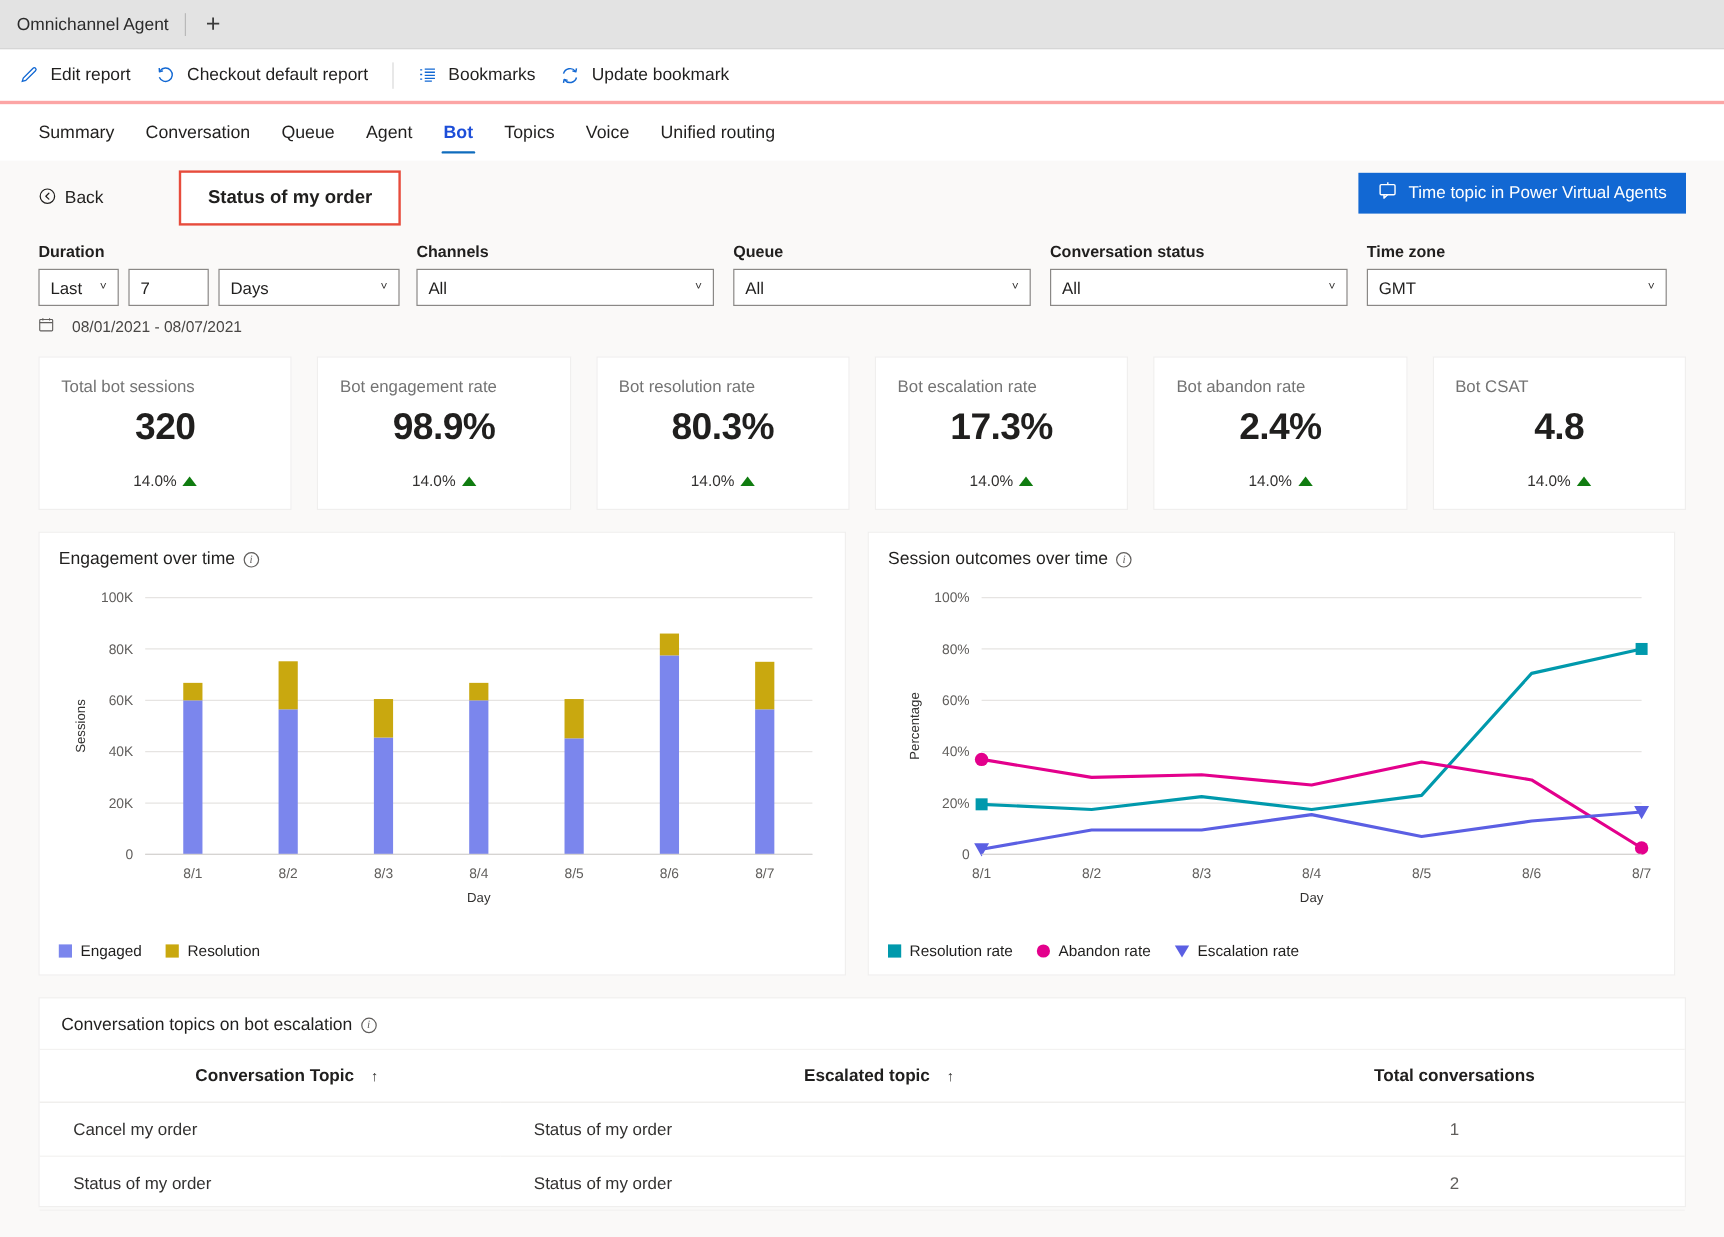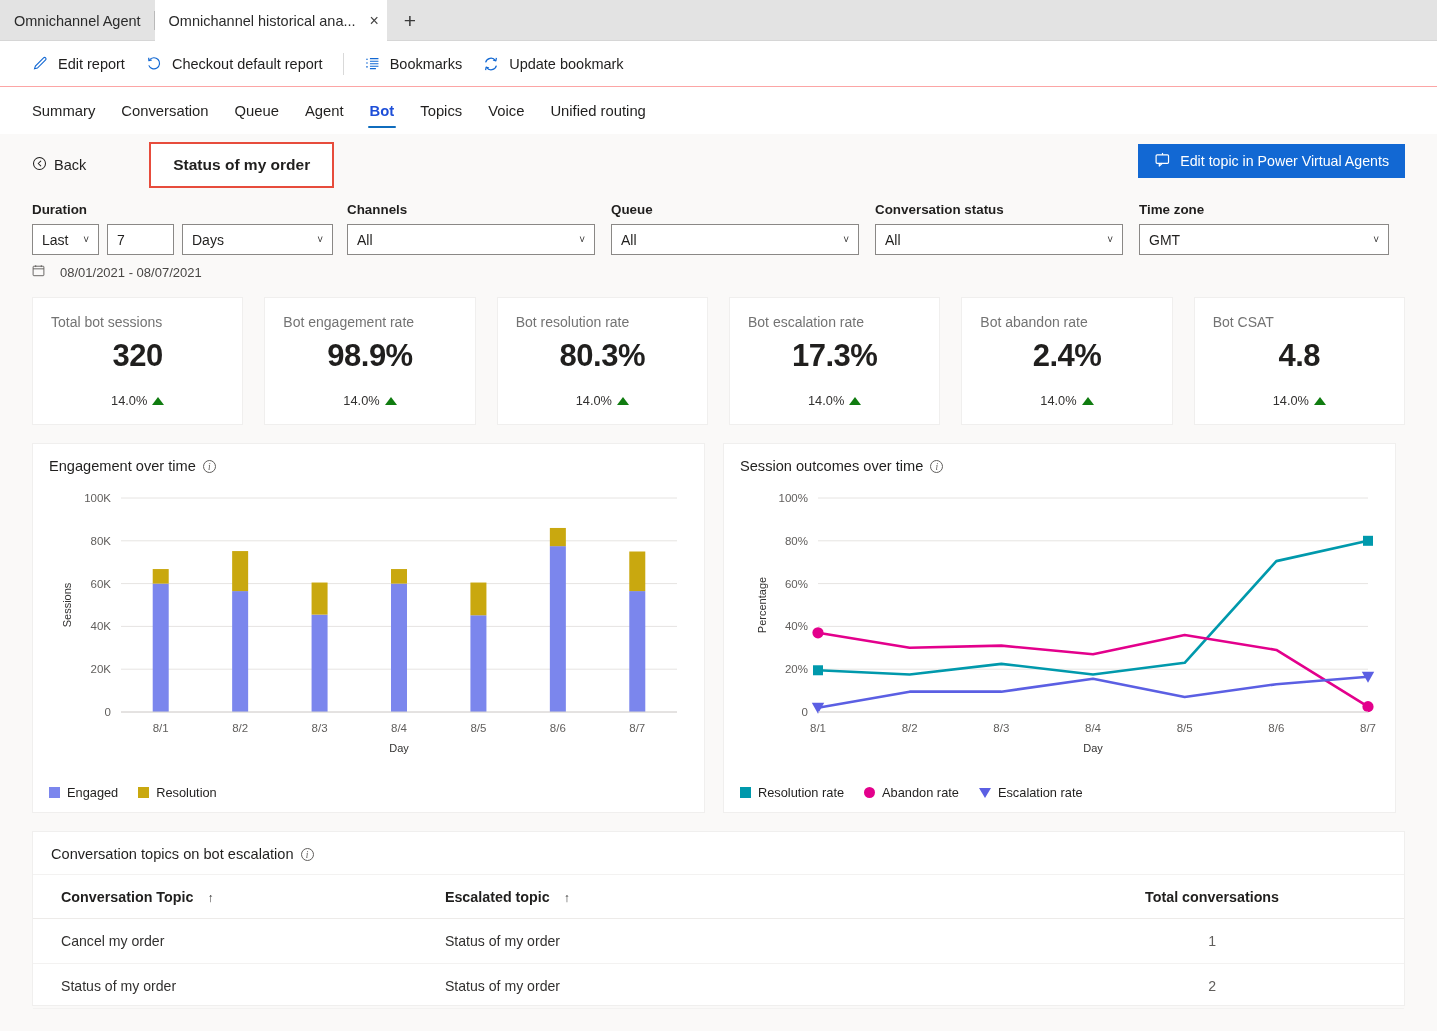--- a/index.html
+++ b/index.html
@@ -21,22 +21,22 @@
   .btab.inactive { color:#2b2b2b; }
   .btab.inactive:after {
     content:""; position:absolute; right:0; top:11px; bottom:11px; width:1px; background:#b9b9b9;
   }
   .btab.active { background:#ffffff; z-index:2; padding-right:8px; }
   .tab-close { margin-left:14px; font-size:16px; color:#444; line-height:1; cursor:default; }
   .newtab { width:46px; height:41px; display:flex; align-items:center; justify-content:center; font-size:21px; color:#3b3b3b; font-weight:300; }
 
   
   .cmdbar {
-    height:46px; background:#fff; display:flex; align-items:center; padding:0 22px;
-    border-bottom:1px solid #fca5a5;
+    height:46px; background:#fff; display:flex; align-items:center; padding:0 6px;
+    border-bottom:3px solid #fca5a5;
   }
   .cmd { display:flex; align-items:center; gap:9px; padding:6px 10px; font-size:14.5px; color:#201f1e; white-space:nowrap; }
   .cmd svg { flex:0 0 auto; display:block; }
   .cmdsep { width:1px; height:22px; background:#d9d9d9; margin:0 10px; }
 
   
   .navtabs { height:47px; background:#fff; display:flex; align-items:center; padding:0 32px; gap:0; }
   .ntab { font-size:14.8px; color:#201f1e; padding:0 13px; height:47px; display:flex; align-items:center; position:relative; white-space:nowrap;}
   .ntab:first-child { padding-left:0; }
   .ntab.sel { font-weight:bold; color:#1d4ed8; }
@@ -91,36 +91,32 @@
   .legend { display:flex; gap:20px; align-items:center; position:absolute; left:16px; bottom:12px; font-size:12.8px; color:#201f1e; }
   .legend-item { display:flex; align-items:center; gap:7px; }
   .sw { width:11px; height:11px; display:inline-block; }
   .sw.circ { border-radius:50%; width:11px;height:11px; }
   .sw.tri { width:0;height:0;border-left:6px solid transparent;border-right:6px solid transparent;border-top:10px solid #5b5fe3; }
 
   
   .tablepanel { background:#fff; border:1px solid #f0efee; margin-top:18px; height:175px; }
   .tp-head { padding:14px 18px 12px 18px; border-bottom:1px solid #f3f2f1; }
   table { width:100%; border-collapse:collapse; }
-  th { text-align:left; font-size:14.3px; font-weight:600; color:#201f1e; padding:14px 0 13px 28px; border-bottom:1px solid #edebe9; white-space:nowrap;}
+  th { text-align:center; font-size:14.3px; font-weight:600; color:#201f1e; padding:14px 0 13px 28px; border-bottom:1px solid #edebe9; white-space:nowrap;}
   td { font-size:14.1px; color:#323130; padding:14px 0 14px 28px; border-bottom:1px solid #f3f2f1; }
   th.num, td.num { text-align:center; padding-left:0; }
   td.num { color:#605e5c; }
   .sort-arrow { margin-left:10px; font-size:12px; color:#323130; }
 </style>
 </head>
 <body>
 
 <div class="tabstrip">
   <div class="btab inactive">
     <span>Omnichannel Agent</span>
-  </div>
-  <div class="btab active">
-    <span>Omnichannel historical ana...</span>
-    <span class="tab-close">×</span>
   </div>
   <div class="newtab">+</div>
 </div>
 
 <div class="cmdbar">
   <div class="cmd">
     <span>
       <svg width="17" height="17" viewBox="0 0 20 20" fill="none" stroke="#1268d3" stroke-width="1.3">
         <path d="M3 16.2 L4 13 L13.6 3.4 A1.6 1.6 0 0 1 16 5.8 L6.4 15.4 Z"></path>
       </svg>
@@ -184,21 +180,21 @@
     </div>
     <div class="titlebox">Status of my order</div>
     <button class="pvabtn">
       <span>
         <svg width="17" height="16" viewBox="0 0 18 17" fill="none" stroke="#ffffff" stroke-width="1.25">
           <rect x="2.2" y="3" width="13.2" height="9" rx="1.1"></rect>
           <path d="M5.6 12 L5.6 15 L8.8 12" stroke-linejoin="round"></path>
           <path d="M9 1 L9 3"></path>
         </svg>
       </span>
-      <span>Edit topic in Power Virtual Agents</span>
+      <span>Time topic in Power Virtual Agents</span>
     </button>
   </div>
 
   <div class="filters">
     <div class="fgroup" style="width:315px;">
       <div class="flabel">Duration</div>
       <div class="frow">
         <div class="fctl" style="width:67px;">
           <span>Last</span>
           <span class="chev">˅</span>

